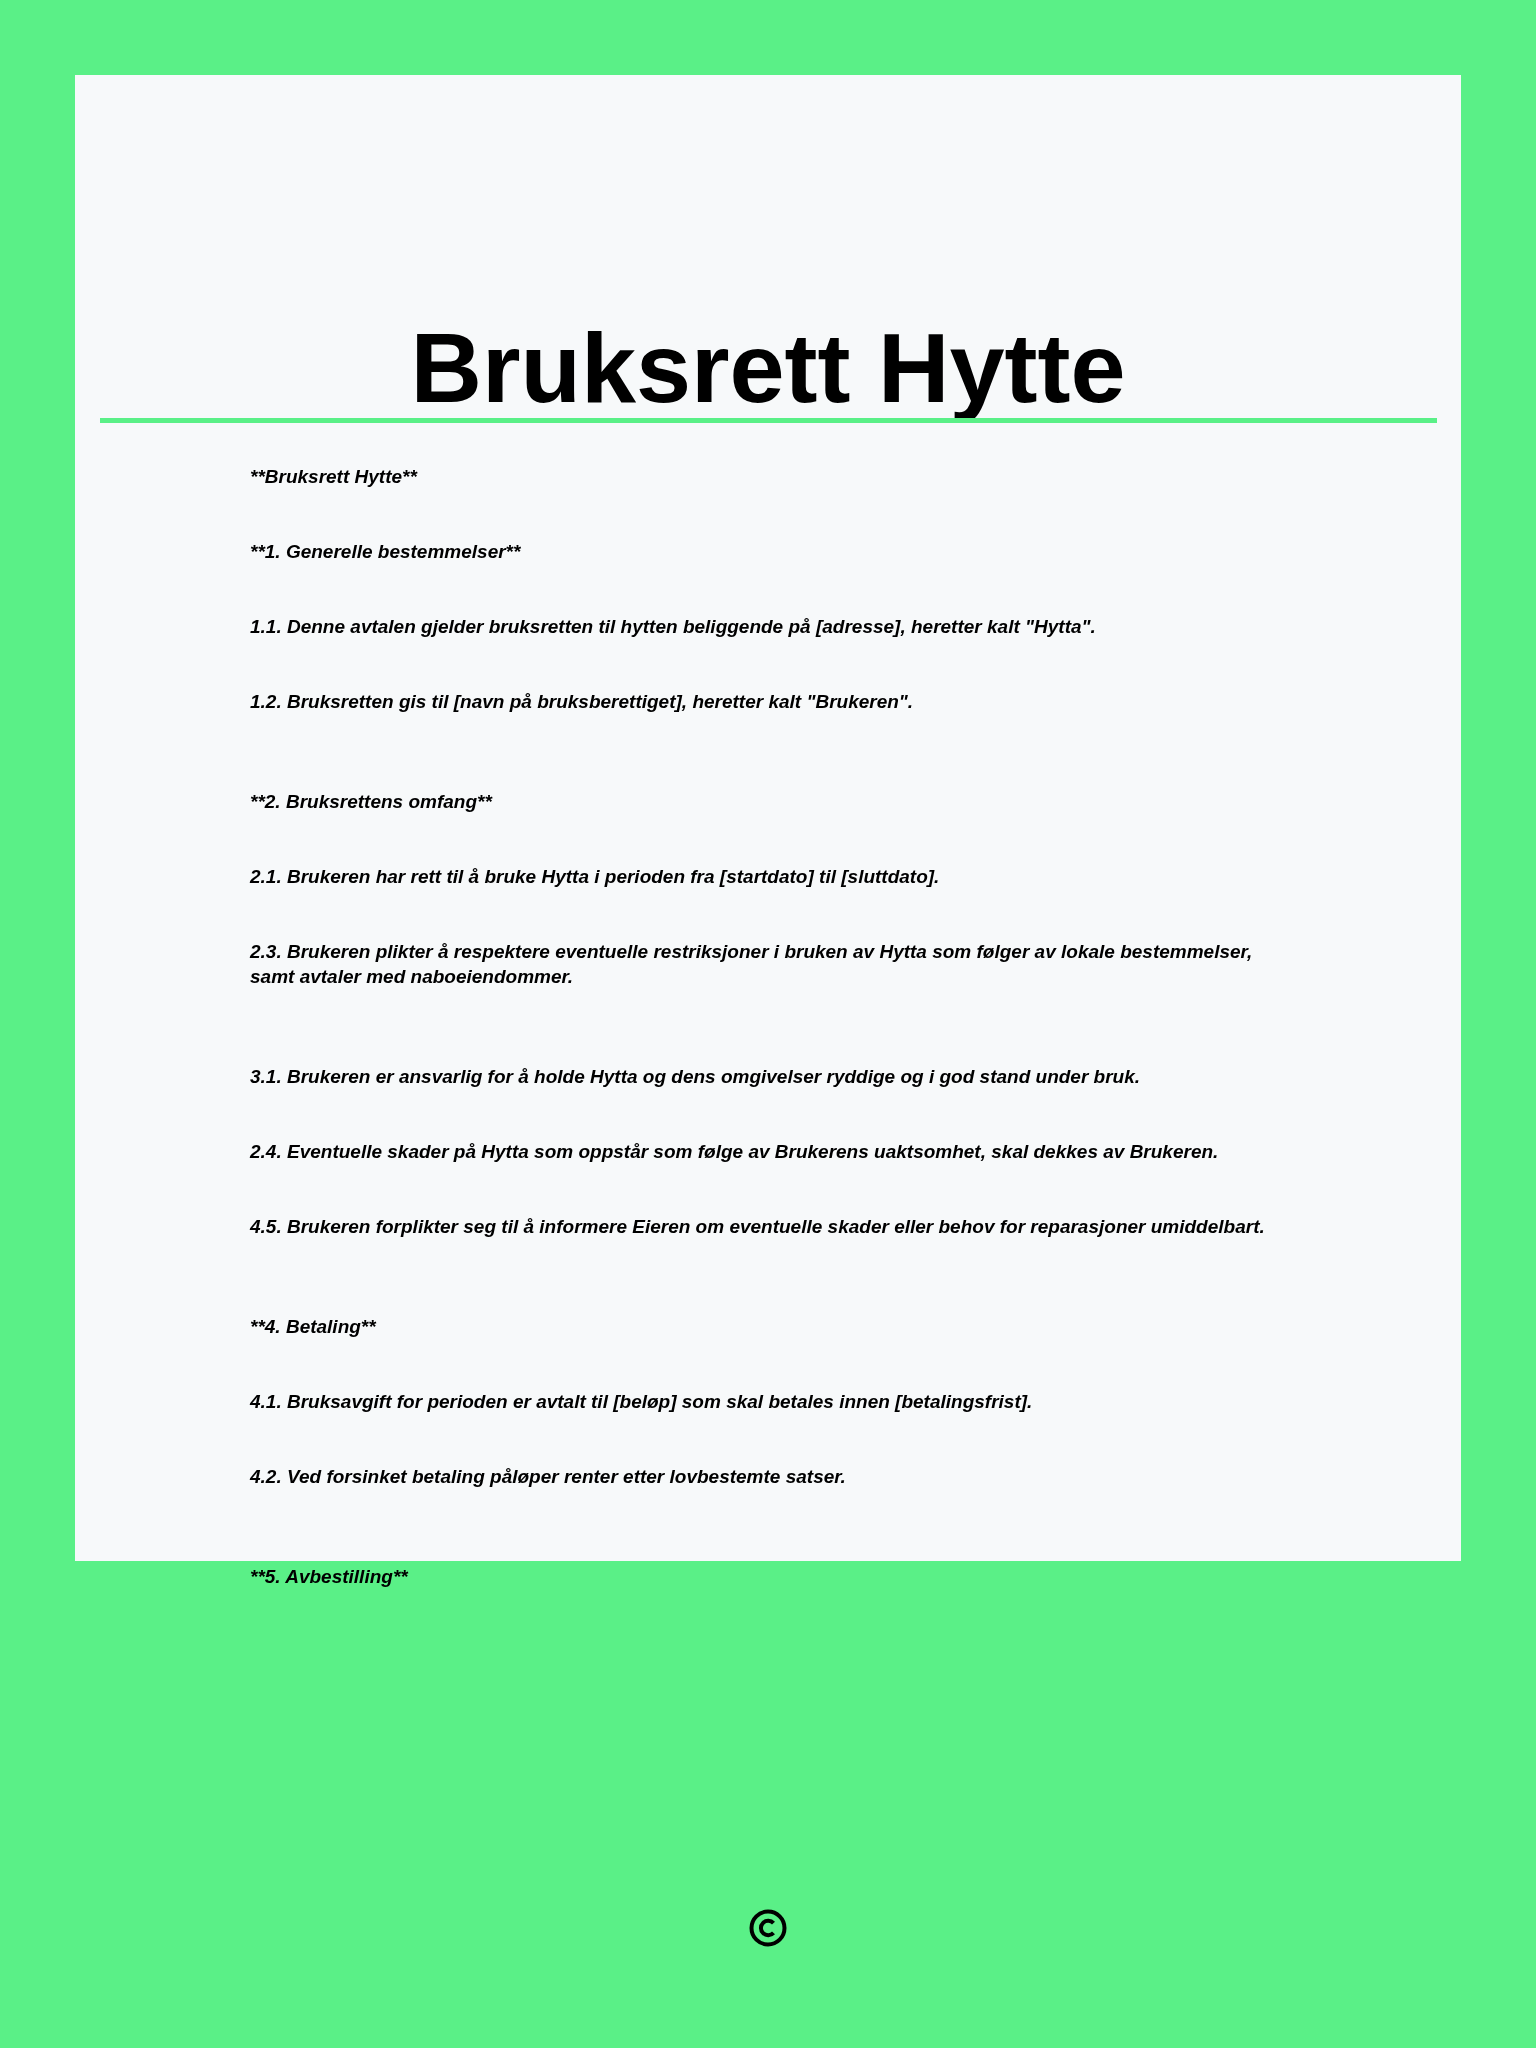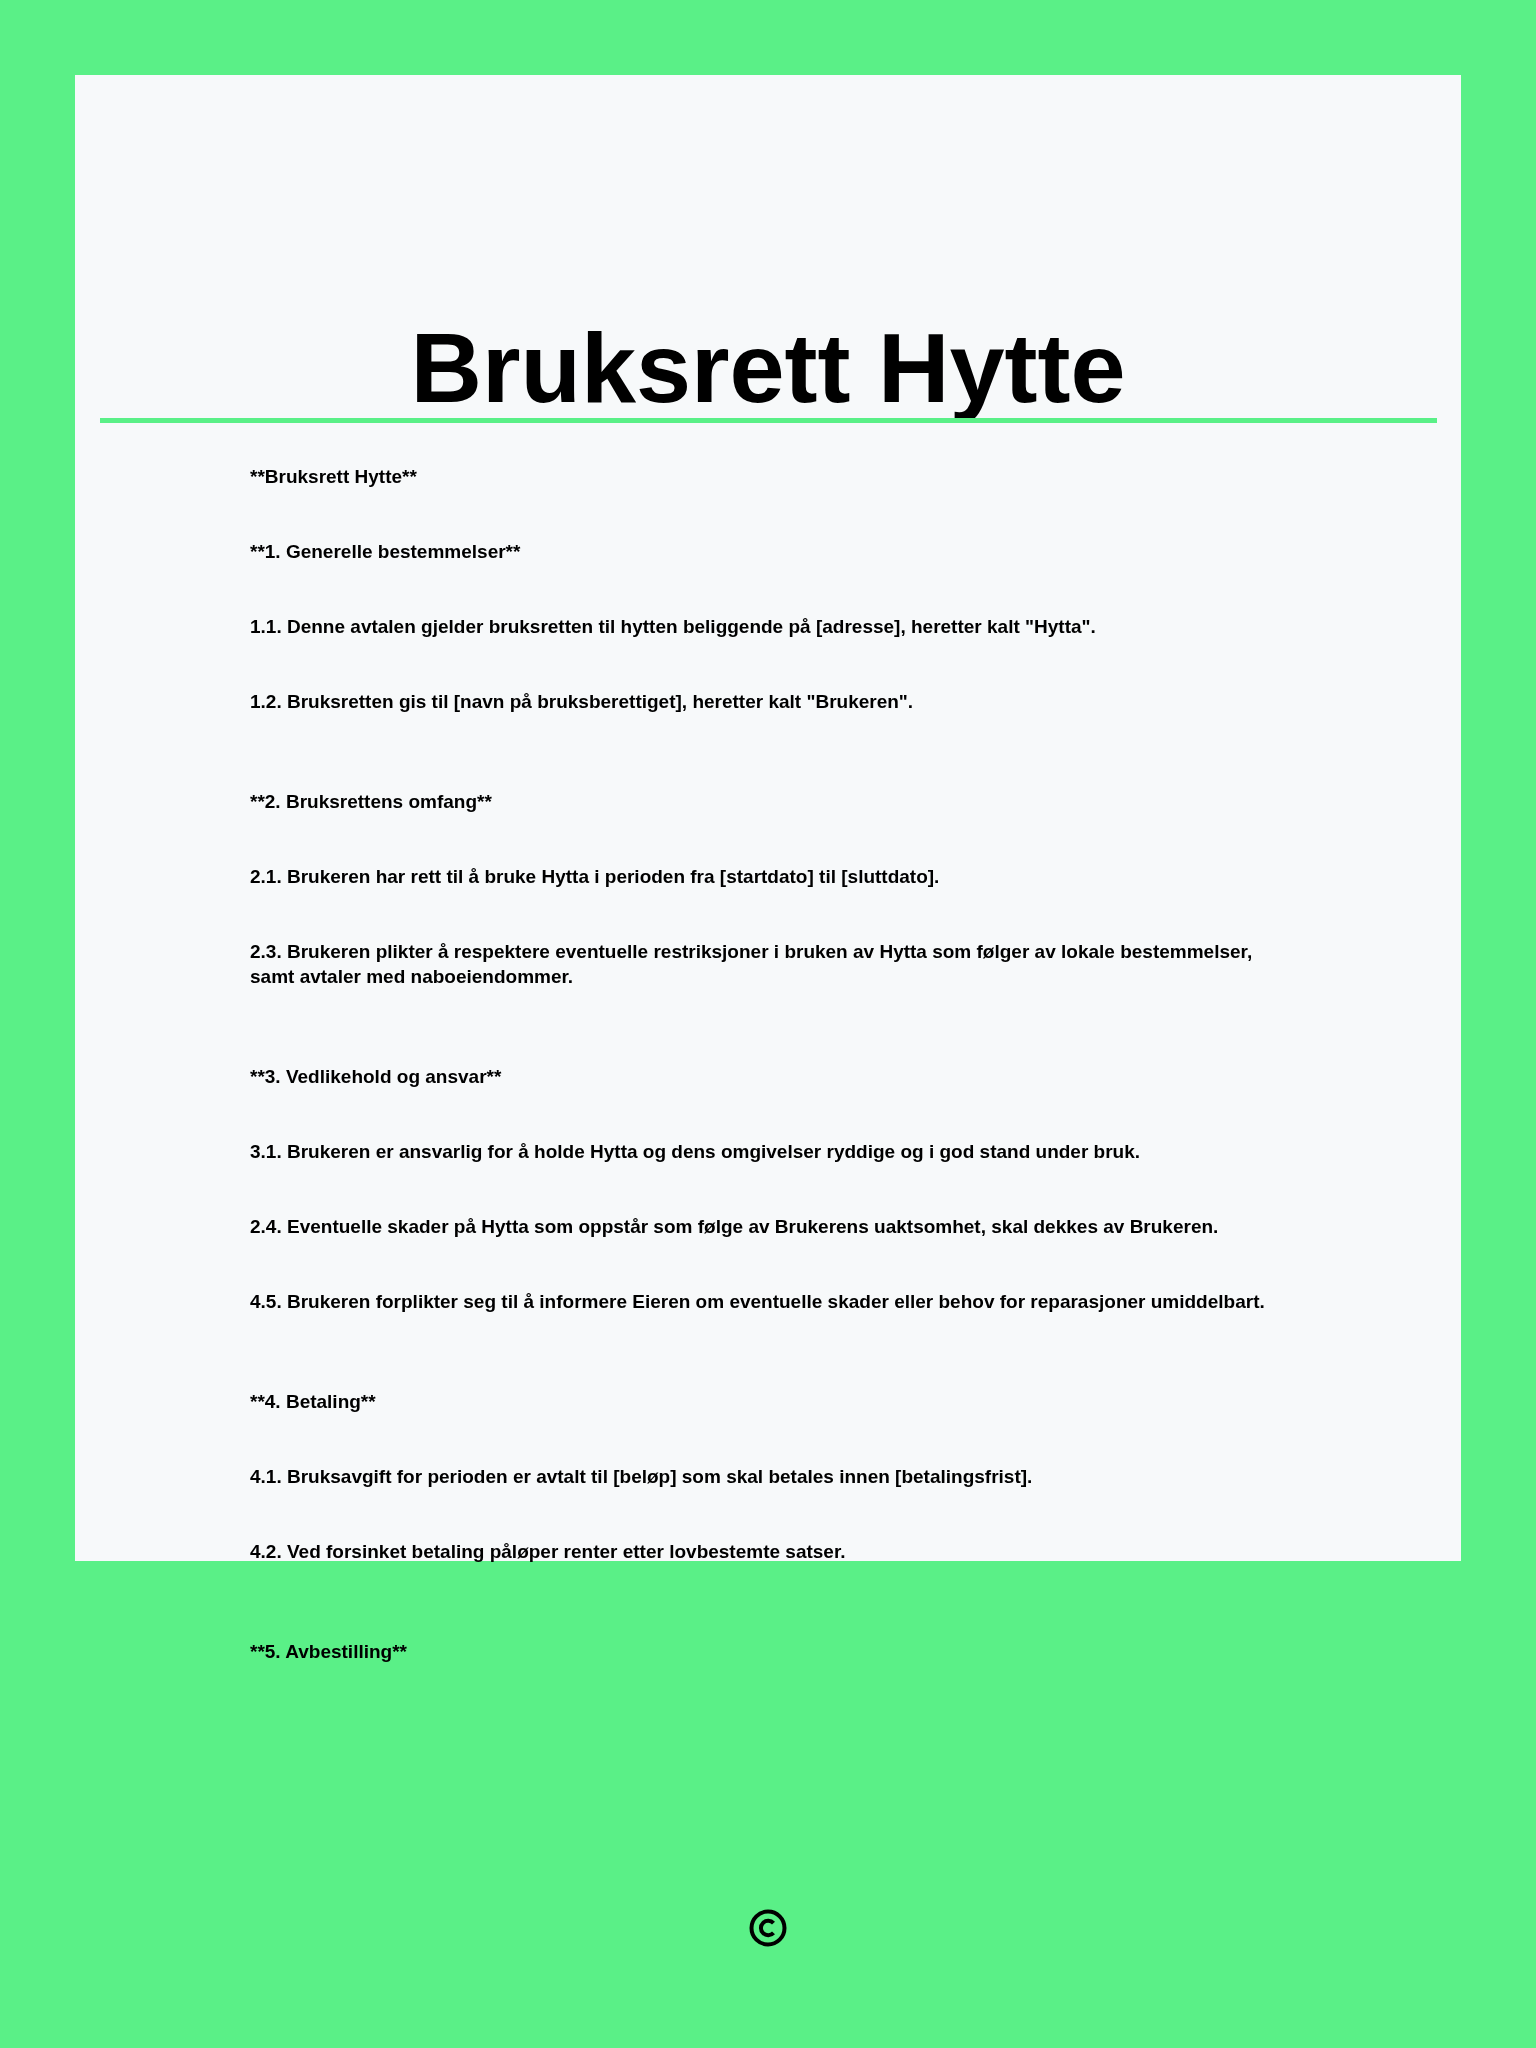--- a/index.html
+++ b/index.html
@@ -50,20 +50,21 @@
       left: 175px;
       top: 389px;
       width: 1040px;
     }
     .para {
       margin: 0 0 50px 0;
       font-weight: bold;
       font-size: 19px;
       line-height: 25px;
       color: #000;
+      font-style: italic;
     }
     .para.section-end {
       margin-bottom: 75px;
     }
     .footer-icon {
       position: absolute;
       left: 674px;
       top: 1834px;
       width: 38px;
       height: 38px;
@@ -82,21 +83,20 @@
   <div class="content">
     <p class="para">**Bruksrett Hytte**</p>
     <p class="para">**1. Generelle bestemmelser**</p>
     <p class="para">1.1. Denne avtalen gjelder bruksretten til hytten beliggende på [adresse], heretter kalt "Hytta".</p>
     <p class="para section-end">1.2. Bruksretten gis til [navn på bruksberettiget], heretter kalt "Brukeren".</p>
 
     <p class="para">**2. Bruksrettens omfang**</p>
     <p class="para">2.1. Brukeren har rett til å bruke Hytta i perioden fra [startdato] til [sluttdato].</p>
     <p class="para section-end">2.3. Brukeren plikter å respektere eventuelle restriksjoner i bruken av Hytta som følger av lokale bestemmelser, samt avtaler med naboeiendommer.</p>
 
-    <p class="para">**3. Vedlikehold og ansvar**</p>
     <p class="para">3.1. Brukeren er ansvarlig for å holde Hytta og dens omgivelser ryddige og i god stand under bruk.</p>
     <p class="para">2.4. Eventuelle skader på Hytta som oppstår som følge av Brukerens uaktsomhet, skal dekkes av Brukeren.</p>
     <p class="para section-end">4.5. Brukeren forplikter seg til å informere Eieren om eventuelle skader eller behov for reparasjoner umiddelbart.</p>
 
     <p class="para">**4. Betaling**</p>
     <p class="para">4.1. Bruksavgift for perioden er avtalt til [beløp] som skal betales innen [betalingsfrist].</p>
     <p class="para section-end">4.2. Ved forsinket betaling påløper renter etter lovbestemte satser.</p>
 
     <p class="para">**5. Avbestilling**</p>
   </div>

